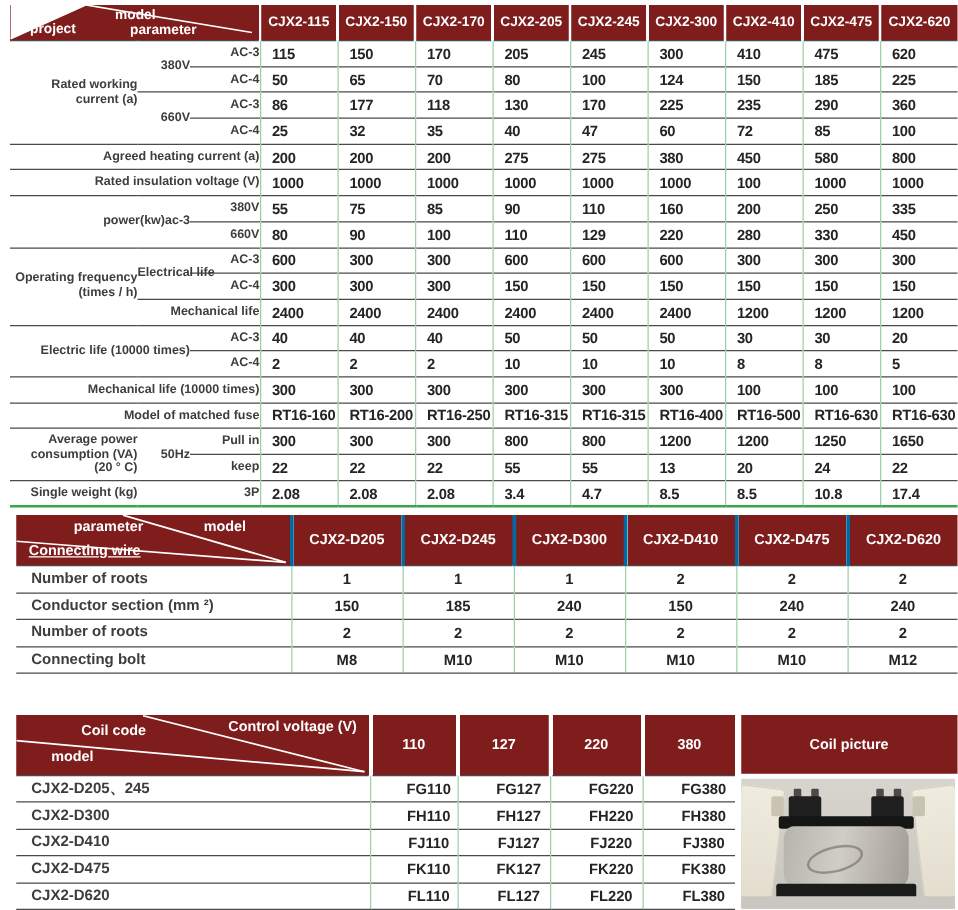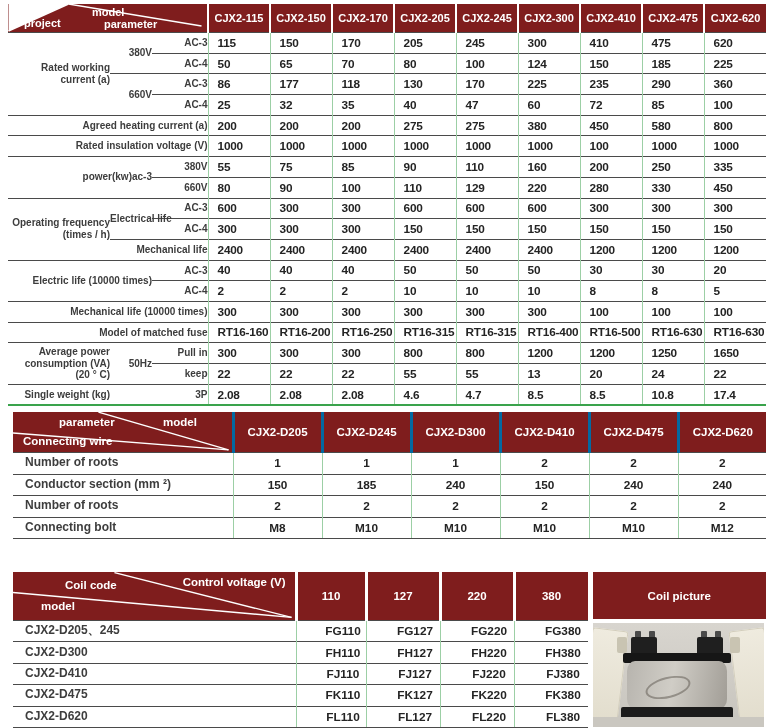--- a/index.html
+++ b/index.html
@@ -45,21 +45,21 @@
   th.corner{position:relative;overflow:hidden;}
   th.corner svg{position:absolute;left:0;top:0;width:100%;height:100%;display:block;}
   th.corner span{position:absolute;font-weight:bold;color:#fff;line-height:12px;}
   .c1 span{font-size:11px;}
   .c1 .cm{left:84px;top:2px;}
   .c1 .cp{left:96px;top:14px;}
   .c1 .cj{left:16px;top:13px;}
   .c2 span,.c3 span{font-size:11.5px;}
   .c2 .cp{left:46px;top:4px;}
   .c2 .cm{left:150px;top:4px;}
-  .c2 .cw{left:10px;top:23px;}
+  .c2 .cw{left:10px;top:23px;text-decoration:underline;}
   .c3 .cc{left:52px;top:7px;}
   .c3 .cv{right:9px;top:4px;}
   .c3 .cm{left:28px;top:28px;}
 
   td.photo{padding:0;border-left:5px solid #fff;border-top:3px solid #fff;}
   .coil{position:relative;width:171px;height:104px;background:linear-gradient(#d8d5cf,#c7c4bd);overflow:hidden;}
   .coil div{position:absolute;}
   .br{background:linear-gradient(#efebdf,#e2ddcd);border-radius:3px;box-shadow:inset 0 0 0 1px #d3cebd;}
   .brl{left:-6px;top:6px;width:36px;height:92px;transform:rotate(7deg);}
   .brr{right:-6px;top:6px;width:36px;height:92px;transform:rotate(-7deg);}
@@ -332,21 +332,21 @@
           <td class="d">20</td>
           <td class="d">24</td>
           <td class="d">22</td>
         </tr>
         <tr>
           <td class="l nw">Single weight (kg)</td>
           <td class="l nw" colspan="2">3P</td>
           <td class="d">2.08</td>
           <td class="d">2.08</td>
           <td class="d">2.08</td>
-          <td class="d">4.6</td>
+          <td class="d">3.4</td>
           <td class="d">4.7</td>
           <td class="d">8.5</td>
           <td class="d">8.5</td>
           <td class="d">10.8</td>
           <td class="d">17.4</td>
         </tr>
       </tbody>
   </table>
 </div>
 

